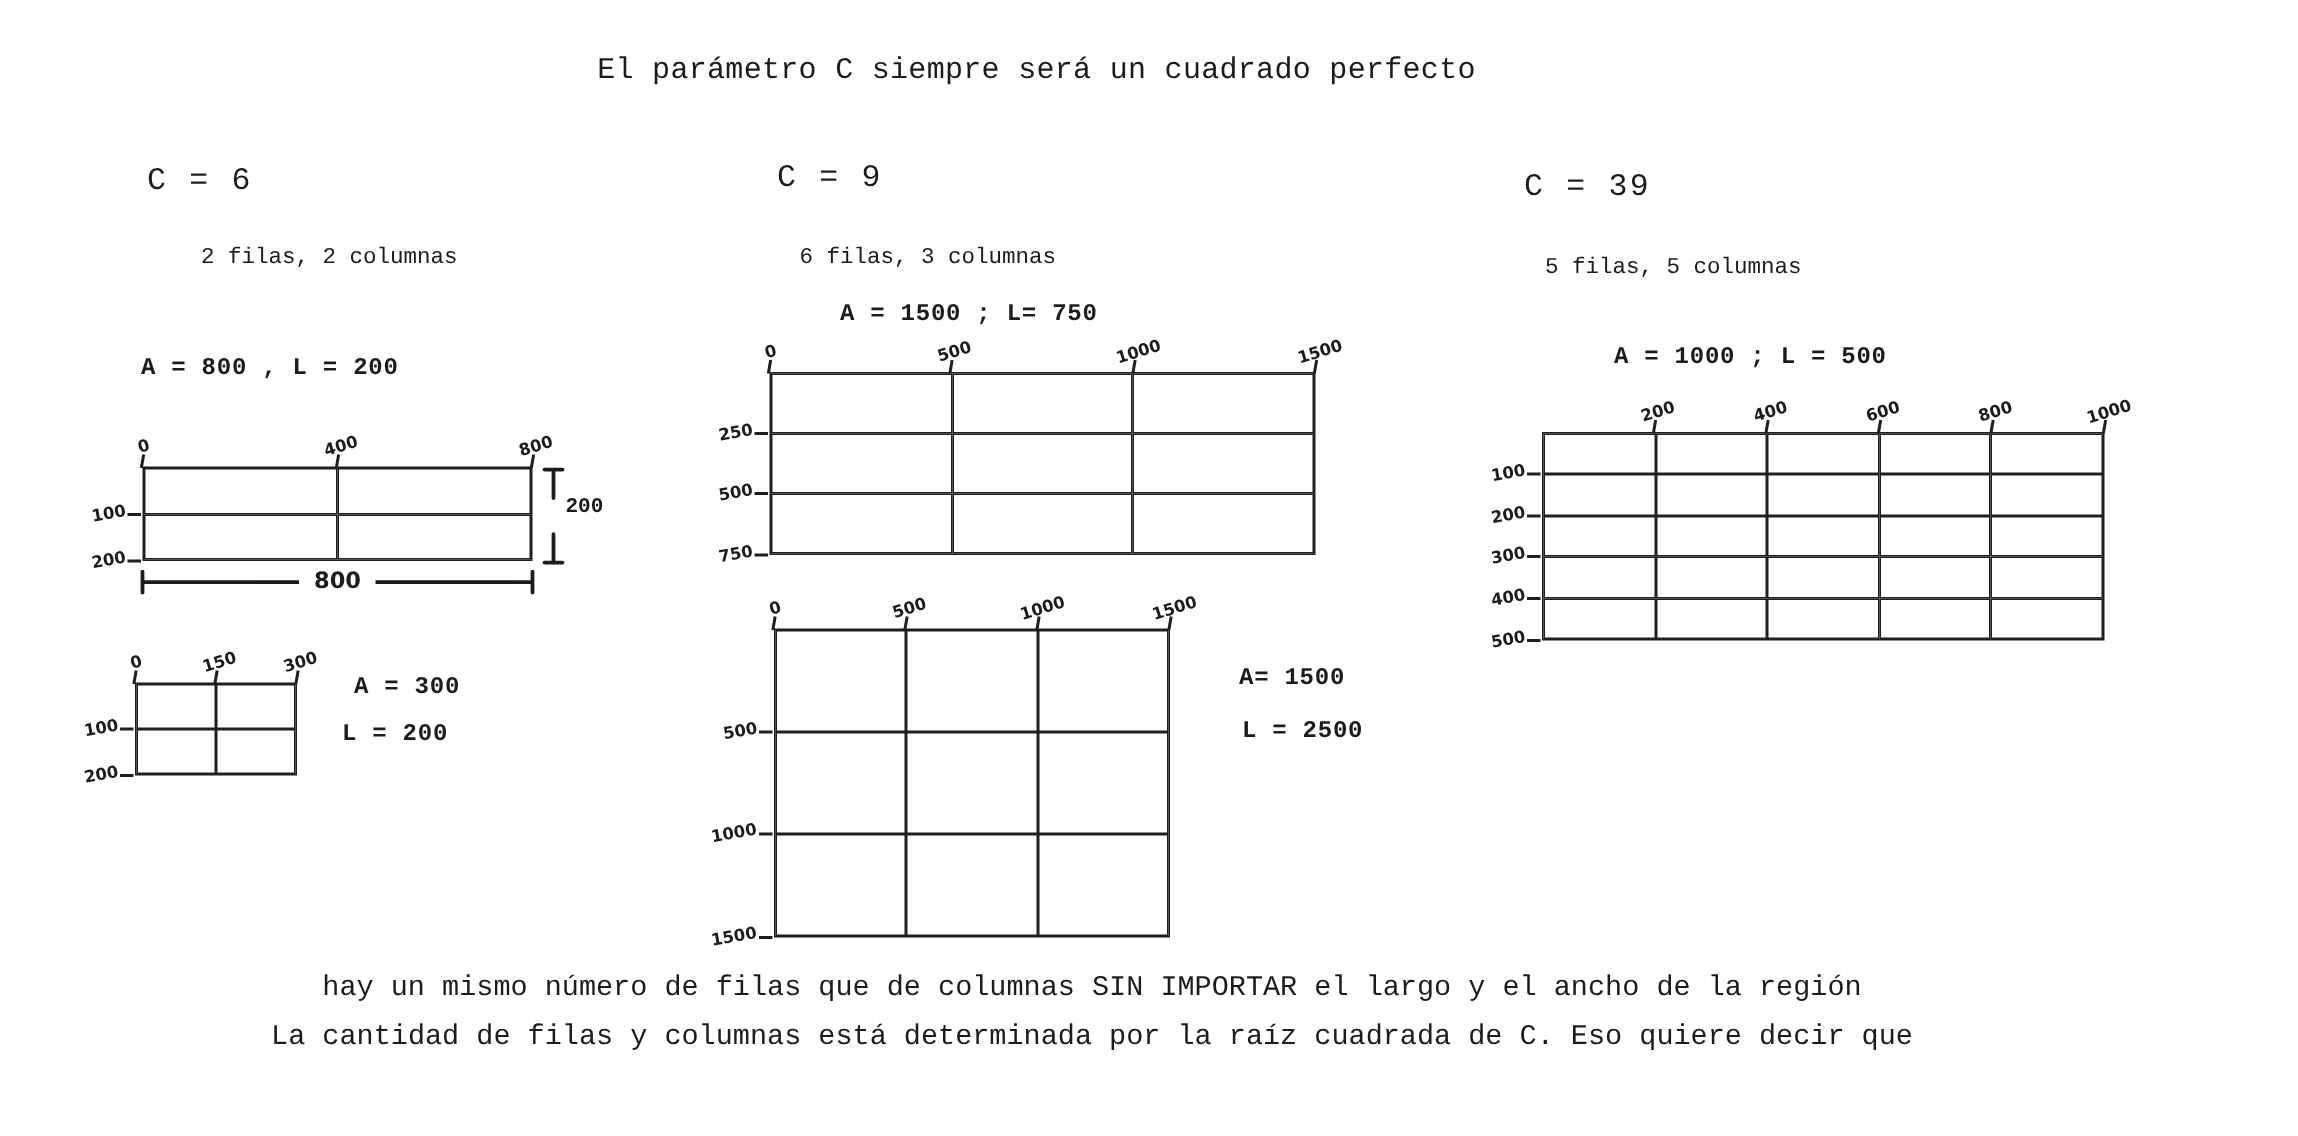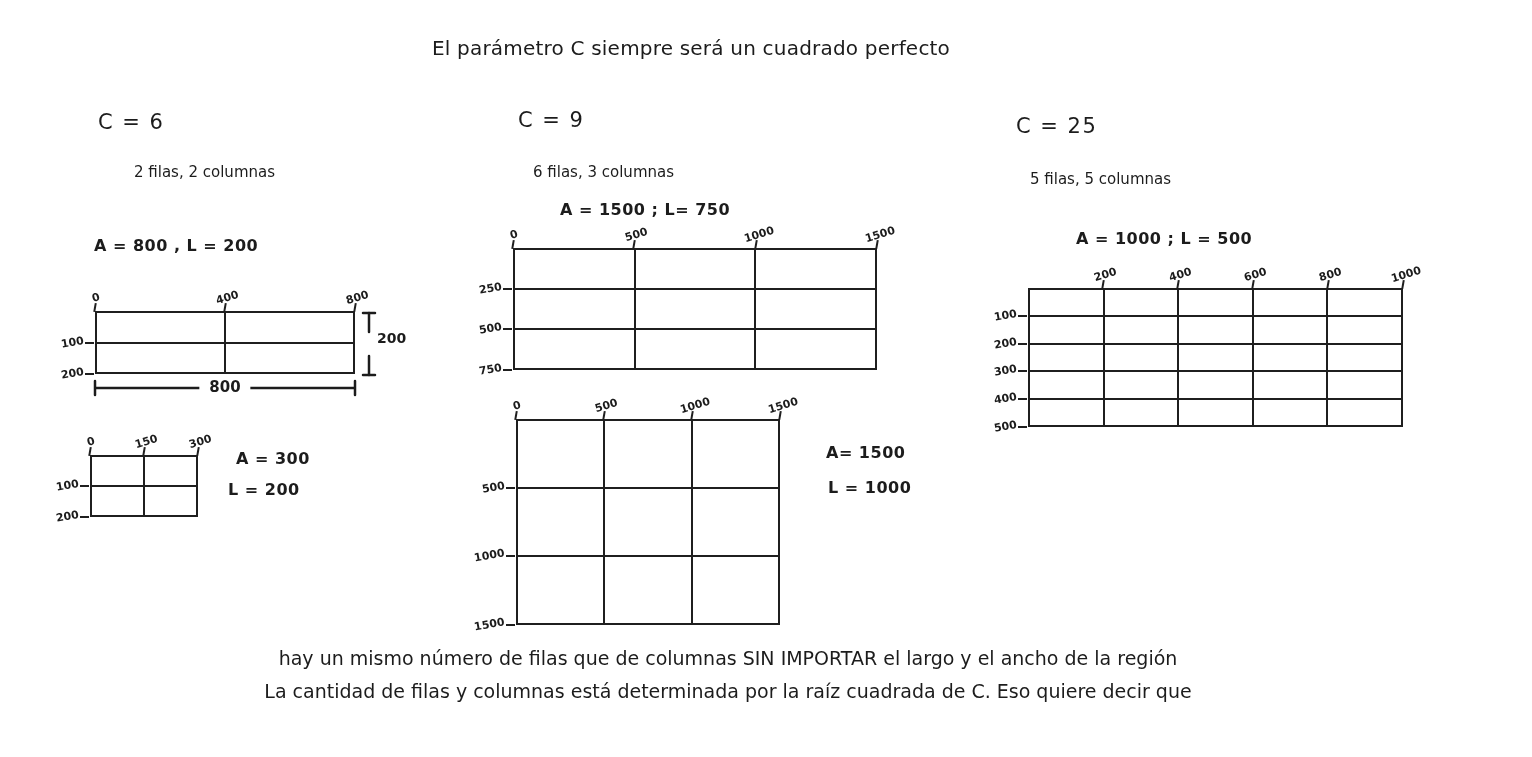--- a/index.html
+++ b/index.html
@@ -1,18 +1,18 @@
 <!DOCTYPE html>
 <html><head>
 <meta charset="utf-8">
 <style>
   html,body{margin:0;padding:0;background:#ffffff;}
   body{font-family:"DejaVu Sans",sans-serif;color:#1c1c1c;}
   .canvas{position:relative;width:1532px;height:757px;background:#ffffff;overflow:hidden;}
-  .abs{position:absolute;white-space:nowrap;}
+  .abs{position:absolute;white-space:nowrap;font-family:Liberation Mono, monospace;}
   .title{font-size:20px;text-align:center;letter-spacing:0.2px;}
   .c-heading{font-size:21px;letter-spacing:1.5px;}
   .sub{font-size:15px;}
   .params{font-size:16px;font-weight:700;letter-spacing:0.5px;}
   .side-label{font-size:16px;font-weight:700;letter-spacing:0.5px;}
   .footer{font-size:19px;line-height:33px;text-align:center;}
   
   .grid-fig{position:absolute;}
   .gridbox{position:absolute;left:0;top:0;right:0;bottom:0;display:grid;border:1.5px solid #1f1f1f;}
   .cell{border:1px solid #1f1f1f;}
@@ -167,23 +167,23 @@
     <div class="yticks">
         <span class="ytick" style="top: 33.3333%;">500</span>
         <i class="ymark" style="top: 33.3333%;"></i>
         <span class="ytick" style="top: 66.6667%;">1000</span>
         <i class="ymark" style="top: 66.6667%;"></i>
         <span class="ytick" style="top: 100%;">1500</span>
         <i class="ymark" style="top: 100%;"></i>
       </div>
   </div>
   <div class="abs side-label" style="left:826px;top:443px;">A= 1500</div>
-  <div class="abs side-label" style="left:828px;top:478px;">L = 1000</div>
-
-  <div class="abs c-heading" style="left:1016px;top:114px;">C = 25</div>
+  <div class="abs side-label" style="left:828px;top:478px;">L = 2500</div>
+
+  <div class="abs c-heading" style="left:1016px;top:114px;">C = 39</div>
   <div class="abs sub" style="left:1030px;top:170px;">5 filas, 5 columnas</div>
   <div class="abs params" style="left:1076px;top:229px;">A = 1000  ;   L = 500</div>
 
   <div class="grid-fig" style="left:1028px;top:288px;width:375px;height:139px;">
     <div class="gridbox" style="grid-template-columns: repeat(5, 1fr); grid-template-rows: repeat(5, 1fr);">
         <div class="cell"></div>
         <div class="cell"></div>
         <div class="cell"></div>
         <div class="cell"></div>
         <div class="cell"></div>

